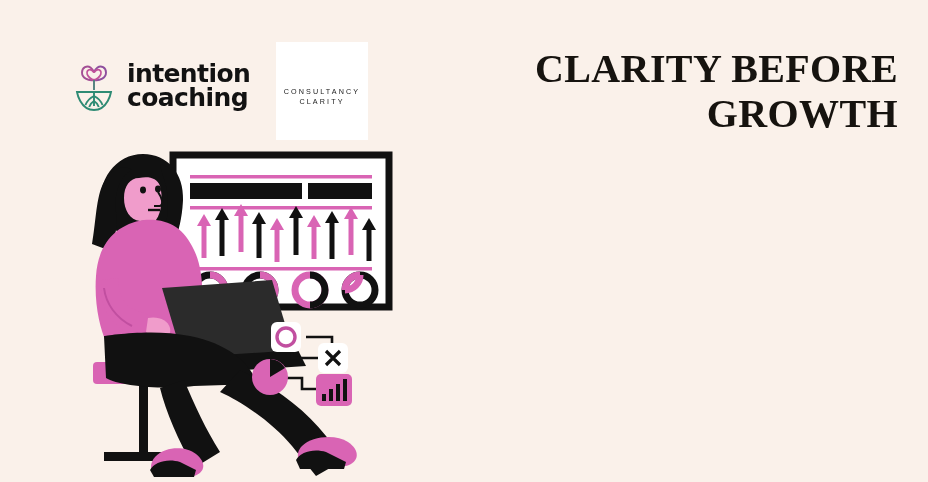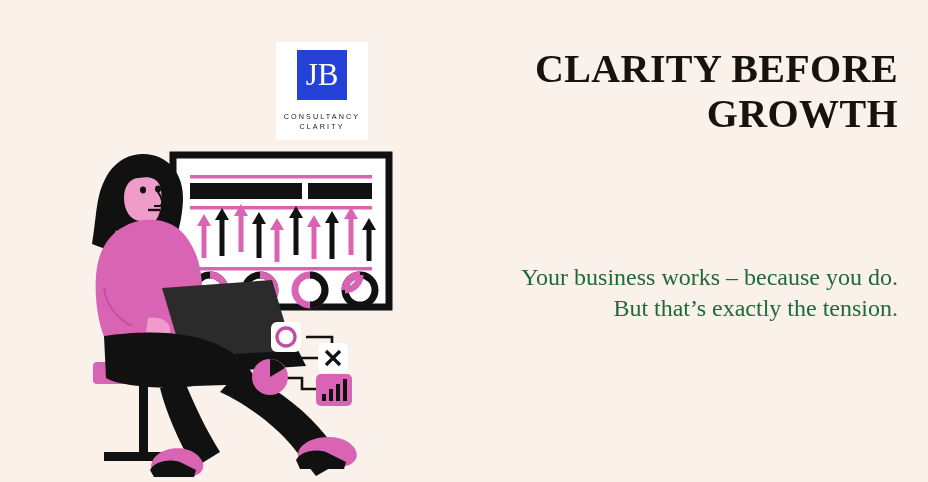--- a/index.html
+++ b/index.html
@@ -146,25 +146,48 @@
     color: #1d6b37;
   }
 </style>
 </head>
 <body>
 
 <div id="banner">
 
   <div id="logo-row">
 
+    <div id="intention-logo">
+      <span>
+        <svg id="intention-mark" viewBox="0 0 48 54">
+          <g fill="none" stroke-width="1.9">
+
+            <path d="M24 21 C18 22 12 19 12 13.5 C12 8.5 17 6 20.5 8.5 C22 9.6 23.2 11.4 24 13.2" stroke="#a34f95"></path>
+            <path d="M24 21 C30 22 36 19 36 13.5 C36 8.5 31 6 27.5 8.5 C26 9.6 24.8 11.4 24 13.2" stroke="#8e4f9e"></path>
+            <path d="M24 13.6 C22.4 10.6 19.2 9.6 17.6 11.8 C16.1 13.9 17.6 17 20 18.9 C21.4 20 22.9 20.7 24 21" stroke="#c0529a"></path>
+            <path d="M24 13.6 C25.6 10.6 28.8 9.6 30.4 11.8 C31.9 13.9 30.4 17 28 18.9 C26.6 20 25.1 20.7 24 21" stroke="#c0529a"></path>
+
+            <path d="M24 21 L24 31" stroke="#4f7f7d"></path>
+
+            <path d="M7 33 C7 33 10 51 24 51 C38 51 41 33 41 33 Z" stroke="#2e8b74"></path>
+            <path d="M7 33 L41 33" stroke="#2e8b74"></path>
+
+            <path d="M24 33 L24 47" stroke="#2e8b74"></path>
+            <path d="M24 37 C20 39 17 42 15.5 46" stroke="#2e8b74"></path>
+            <path d="M24 37 C28 39 31 42 32.5 46" stroke="#2e8b74"></path>
+            <path d="M24 42 C21.5 43.5 20 45.5 19.2 48" stroke="#2e8b74"></path>
+            <path d="M24 42 C26.5 43.5 28 45.5 28.8 48" stroke="#2e8b74"></path>
+          </g>
+        </svg>
+      </span>
+      <span id="intention-wordmark">intention
+coaching</span>
+    </div>
 
     <div id="jb-logo">
-      <div id="jb-square">
-        <span id="jb-letters">JB</span>
-      </div>
       <div class="jb-sub" id="jb-sub1">CONSULTANCY</div>
       <div class="jb-sub">CLARITY</div>
     </div>
 
   </div>
 
   <div id="illustration">
     <svg width="400" height="340" viewBox="0 0 400 340">
 
       <g>
@@ -310,16 +333,15 @@
           <rect x="292" y="244" width="4" height="17" fill="#111111"></rect>
           <rect x="299" y="239" width="4" height="22" fill="#111111"></rect>
         </g>
       </g>
 
     </svg>
   </div>
 
   <div id="text-col">
     <div id="headline">CLARITY BEFORE GROWTH</div>
-    <div id="para1">Your business works – because you do. But that’s exactly the tension.</div>
   </div>
 
 </div>
 
 </body></html>

